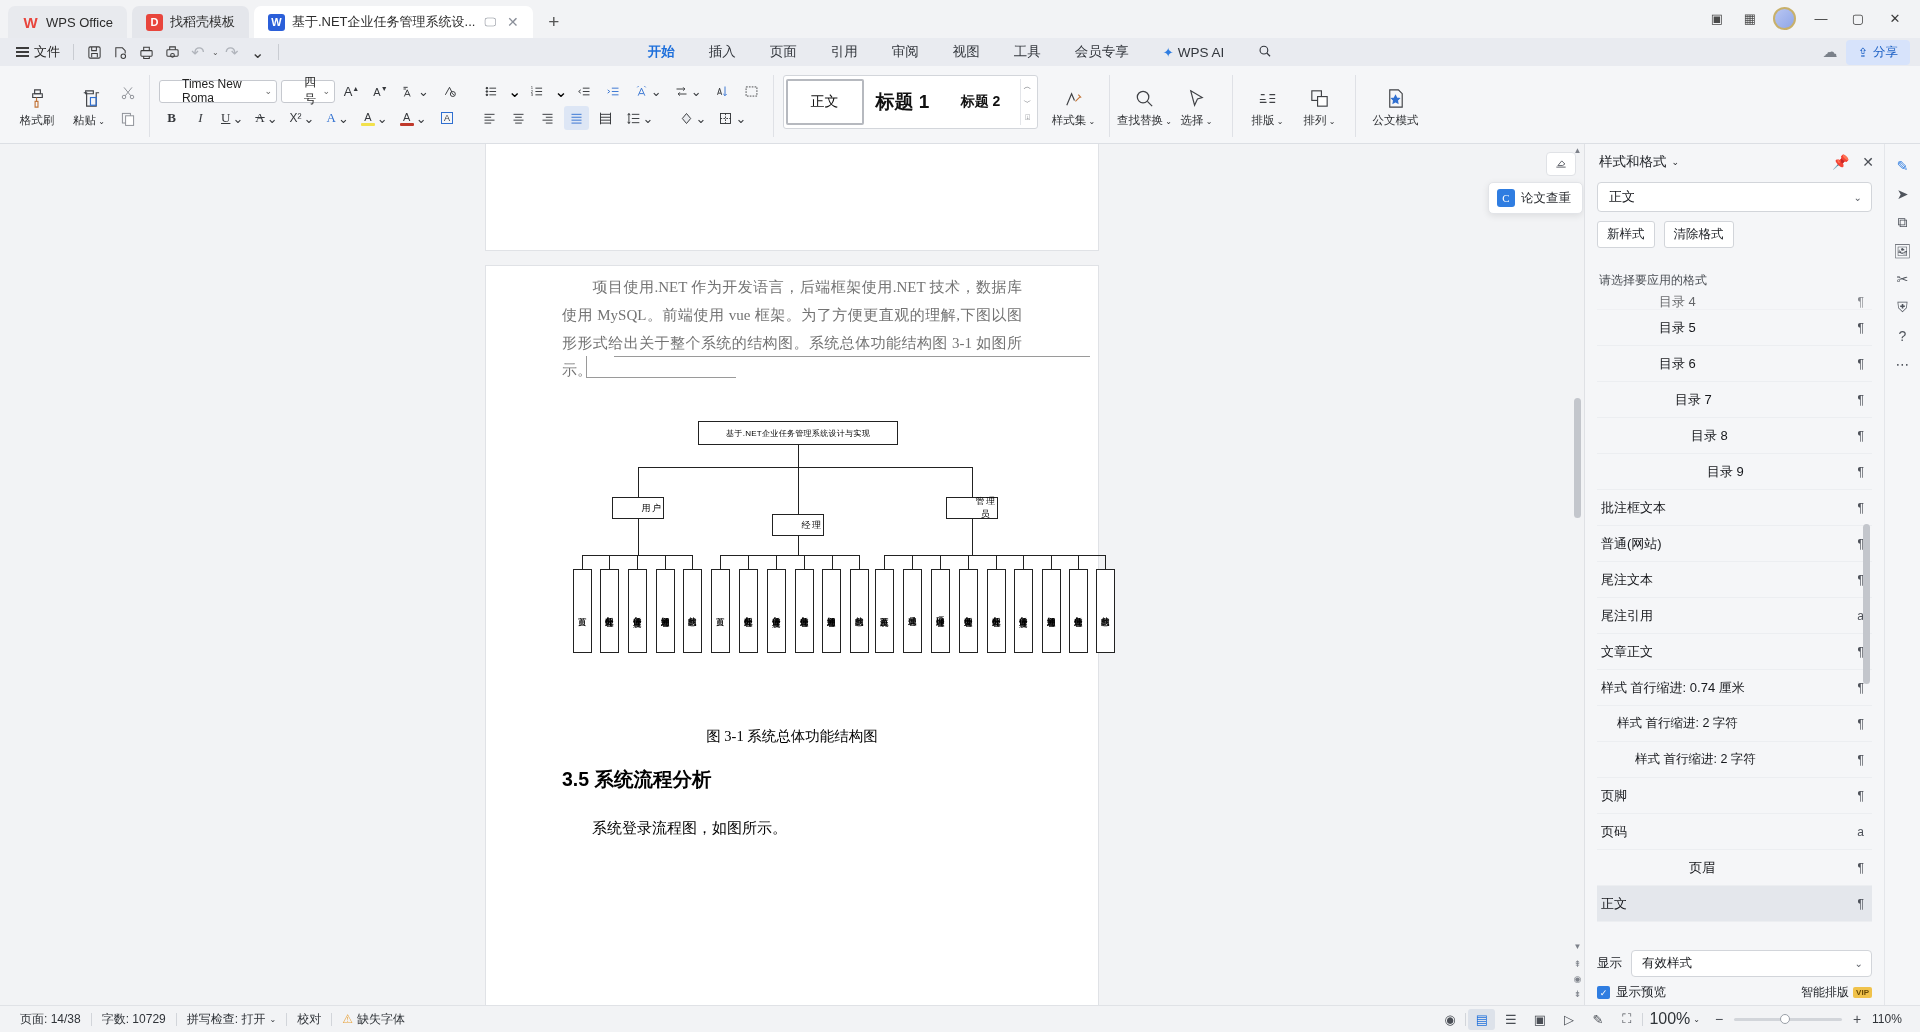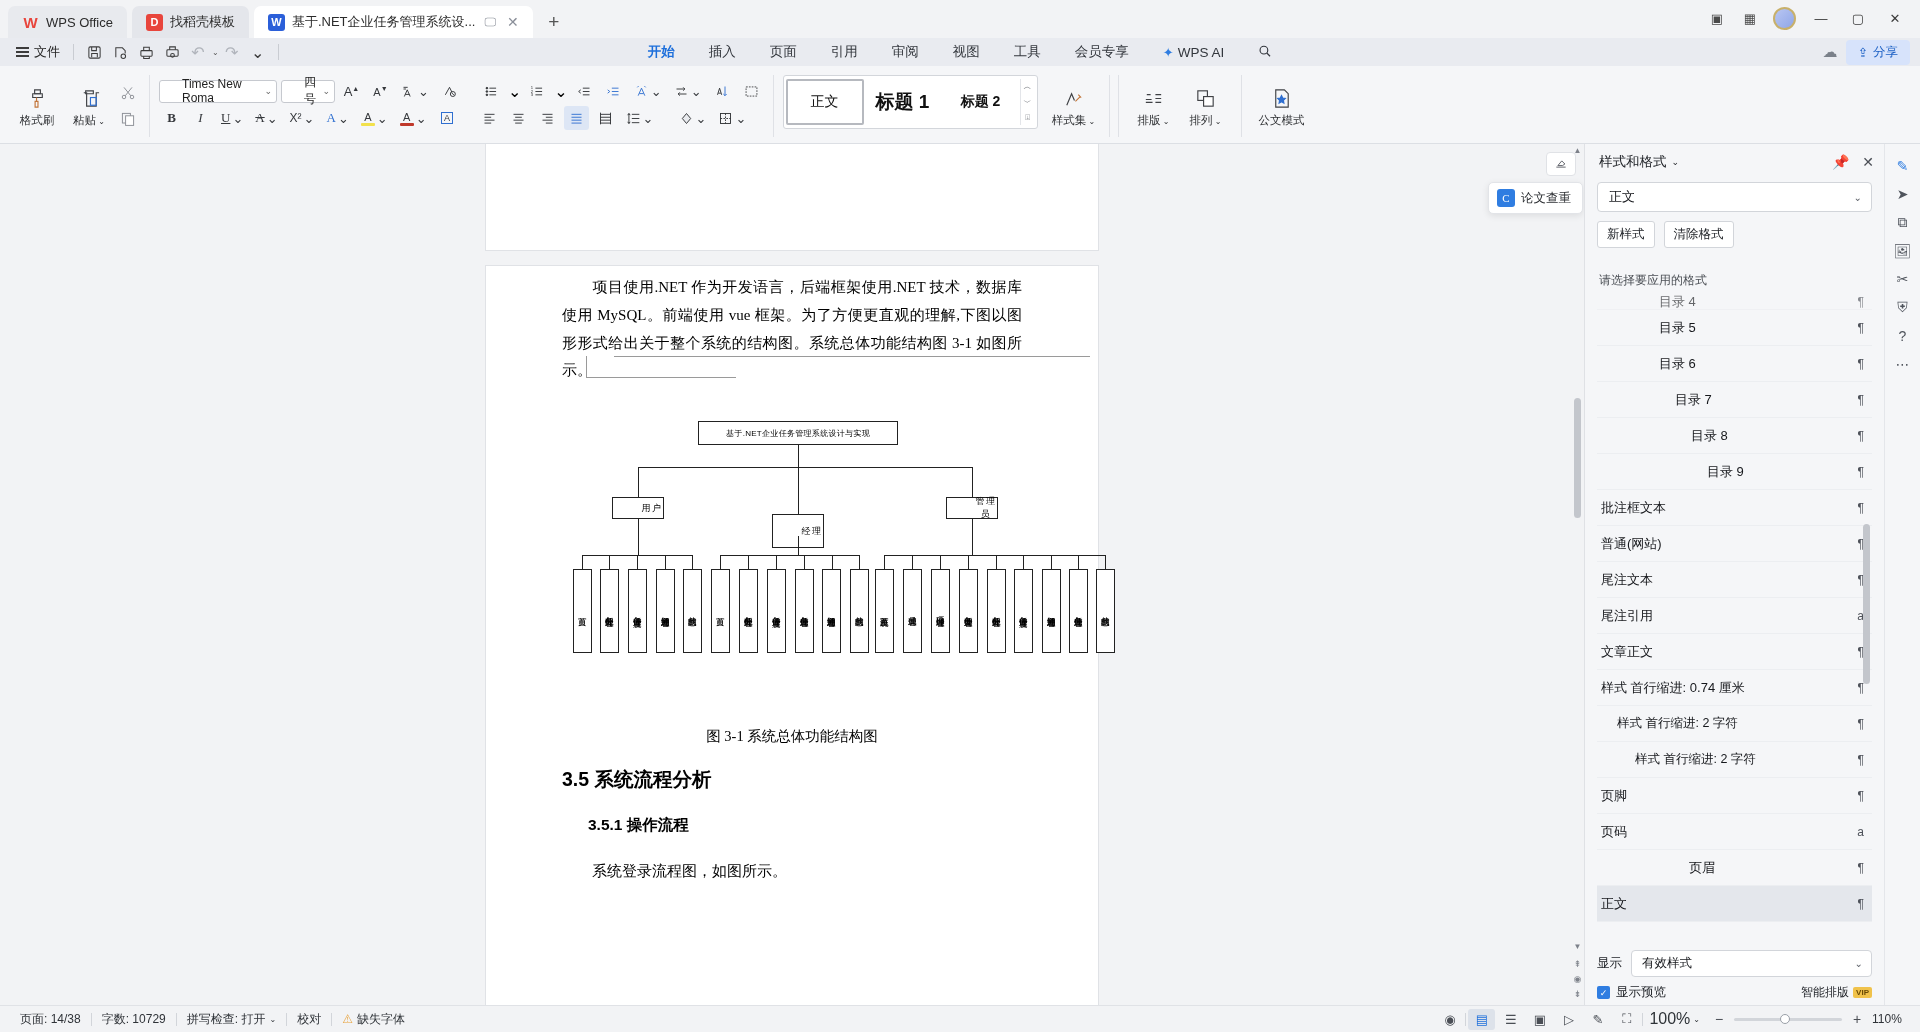--- a/index.html
+++ b/index.html
@@ -187,21 +187,21 @@
   .crop-line {
     position: absolute; left: 128px; top: 82px; right: 8px;
     border-top: 1px solid #9a9a9a;
   }
 
   .h2doc {
     font-size: 19.5px; font-weight: bold; color: #000;
     font-family: "Liberation Sans", sans-serif; margin-top: 104px;
   }
   .bodytext {
-    font-size: 15px; line-height: 1.85; color: #000000; text-align: justify;
+    font-size: 15px; line-height: 1.85; color: #737373; text-align: justify;
     font-family: "Liberation Serif", serif; margin-top: 8px;
   }
   .bodytext .ind { display: inline-block; width: 2em; }
 
   .figcap {
     text-align: center; font-size: 14.5px; color: #000;
     font-family: "Liberation Serif", serif; margin-top: 16px;
   }
   .h2doc2 {
     font-size: 19.5px; font-weight: bold; color: #000; margin-top: 20px;
@@ -721,20 +721,39 @@
       <span class="ic">
         <svg width="23" height="23" viewBox="0 0 24 24" fill="none" stroke="#3f4145" stroke-width="1.2">
           <path d="M5 19l5-12 3 7"></path>
             <path d="M14 15l5-5M17 8l3 3" stroke="#c2753a"></path>
           </svg>
       </span>
       <span class="lb dd">样式集</span>
     </div>
   </div>
   <div class="rsep"></div>
+  <div class="rgroup">
+    <div class="bigbtn">
+      <span class="ic">
+        <svg width="23" height="23" viewBox="0 0 24 24" fill="none" stroke="#3f4145" stroke-width="1.3">
+          <circle cx="10.5" cy="10.5" r="6"></circle>
+            <path d="M15 15l5 5"></path>
+          </svg>
+      </span>
+      <span class="lb dd">查找替换</span>
+    </div>
+    <div class="bigbtn">
+      <span class="ic">
+        <svg width="23" height="23" viewBox="0 0 24 24" fill="none" stroke="#3f4145" stroke-width="1.2">
+          <path d="M6 4l12 7-5 1.5L10 19z"></path>
+          </svg>
+      </span>
+      <span class="lb dd">选择</span>
+    </div>
+  </div>
   <div class="rsep"></div>
   <div class="rgroup">
     <div class="bigbtn">
       <span class="ic">
         <svg width="23" height="23" viewBox="0 0 24 24" fill="none" stroke="#3f4145" stroke-width="1.2">
           <path d="M4 13h6M5 8h4M4 16h7M14 8h6M14 12h6M14 16h6"></path>
           </svg>
       </span>
       <span class="lb dd">排版</span>
     </div>
@@ -781,21 +800,21 @@
         <div class="chart">
 
           <div class="node root" style="left:136px;top:10px;width:200px;height:24px;">基于.NET企业任务管理系统设计与实现</div>
           <div class="ln v" style="left:236px;top:34px;height:22px;"></div>
           <div class="ln h" style="left:76px;top:56px;width:334px;"></div>
           <div class="ln v" style="left:76px;top:56px;height:30px;"></div>
           <div class="ln v" style="left:236px;top:56px;height:47px;"></div>
           <div class="ln v" style="left:410px;top:56px;height:30px;"></div>
 
           <div class="node mid" style="left:50px;top:86px;width:52px;height:22px;">用户</div>
-          <div class="node mid" style="left:210px;top:103px;width:52px;height:34px;">经理</div>
+          <div class="node mid" style="left:210px;top:103px;width:52px;height:22px;">经理</div>
           <div class="node mid" style="left:384px;top:86px;width:52px;height:22px;">管理员</div>
 
           <div class="ln v" style="left:76px;top:108px;height:36px;"></div>
           <div class="ln h" style="left:20px;top:144px;width:110px;"></div>
           <div class="ln v" style="left:20px;top:144px;height:14px;"></div>
           <div class="ln v" style="left:47px;top:144px;height:14px;"></div>
           <div class="ln v" style="left:75px;top:144px;height:14px;"></div>
           <div class="ln v" style="left:103px;top:144px;height:14px;"></div>
           <div class="ln v" style="left:130px;top:144px;height:14px;"></div>
 
@@ -839,21 +858,20 @@
           <div class="leaf" style="left:397px;top:158px;width:19px;height:84px;">任务类型管理</div>
           <div class="leaf" style="left:425px;top:158px;width:19px;height:84px;">任务分配管理</div>
           <div class="leaf" style="left:452px;top:158px;width:19px;height:84px;">任务进度管理</div>
           <div class="leaf" style="left:480px;top:158px;width:19px;height:84px;">通知消息管理</div>
           <div class="leaf" style="left:507px;top:158px;width:19px;height:84px;">任务信息管理</div>
           <div class="leaf" style="left:534px;top:158px;width:19px;height:84px;">我的信息</div>
         </div>
 
         <div class="figcap">图 3-1 系统总体功能结构图</div>
         <div class="h2doc2">3.5 系统流程分析</div>
-        <div class="h3doc">3.5.1 操作流程</div>
         <div class="tail">系统登录流程图，如图所示。</div>
       </div>
     </div>
 
     <div class="float-strip">
       <div class="fchip">
         <svg width="14" height="14" viewBox="0 0 18 18" fill="none" stroke="#5a5e65" stroke-width="1.2">
           <path d="M3 13h12"></path>
             <path d="M5 11l5-6 4 4-3 2z"></path>
           </svg>

